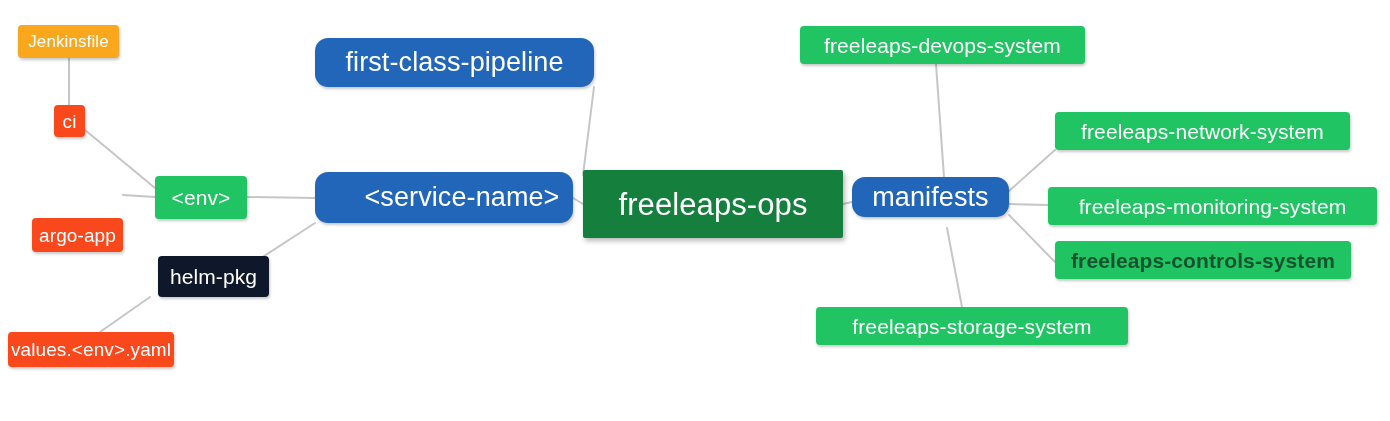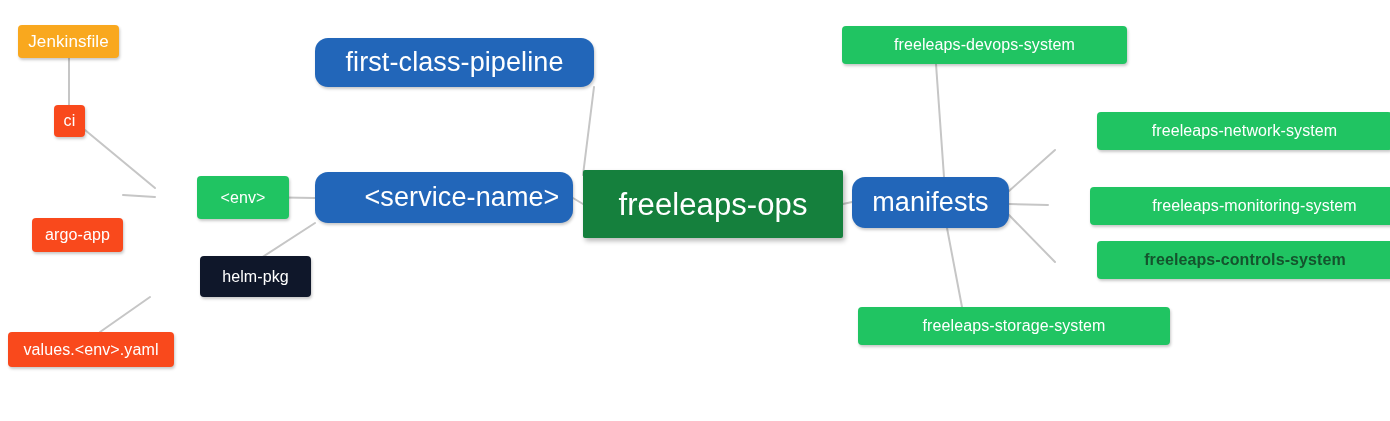--- a/index.html
+++ b/index.html
@@ -39,22 +39,22 @@
     line-height: 1;
     letter-spacing: 0.1px;
     z-index: 3;
   }
   .node.root {
     border-radius: 2px;
     box-shadow: 2px 3px 5px rgba(0,0,0,0.28);
   }
   .node.sz-root  { font-size: 31px; }
   .node.sz-l1    { font-size: 27px; border-radius: 13px; }
-  .node.sz-l2    { font-size: 16px; margin-left: 42px; }
-  .node.sz-l3    { font-size: 16px; }
+  .node.sz-l2    { font-size: 21px; }
+  .node.sz-l3    { font-size: 19px; }
   .node.sz-l4    { font-size: 17px; }
 </style>
 </head>
 <body>
 
 <div id="canvas">
   <svg id="edges" viewBox="0 0 1390 421" xmlns="http://www.w3.org/2000/svg">
       <line x1="583" y1="175" x2="594" y2="87" stroke="#c6c6c6" stroke-width="2" stroke-linecap="round"></line>
       <line x1="583" y1="204" x2="573" y2="198" stroke="#c6c6c6" stroke-width="2" stroke-linecap="round"></line>
       <line x1="315" y1="198" x2="247" y2="197" stroke="#c6c6c6" stroke-width="2" stroke-linecap="round"></line>
@@ -91,21 +91,21 @@
       </div>
       <div class="node sz-l3" style="left: 32px; top: 178px; width: 91px; height: 34px; background: rgb(249, 73, 28); color: rgb(255, 255, 255); margin-top: 40px;">
         <span>argo-app</span>
       </div>
       <div class="node sz-l2" style="left: 158px; top: 256px; width: 111px; height: 41px; background: #0f172a; color: rgb(255, 255, 255); text-align: right;">
         <span>helm-pkg</span>
       </div>
       <div class="node sz-l3" style="left: 8px; top: 332px; width: 166px; height: 35px; background: rgb(249, 73, 28); color: rgb(255, 255, 255);">
         <span>values.&lt;env&gt;.yaml</span>
       </div>
-      <div class="node sz-l1" style="left: 852px; top: 177px; width: 157px; height: 51px; background: rgb(34, 102, 185); color: rgb(255, 255, 255);">
+      <div class="node sz-l1" style="left: 852px; top: 177px; width: 157px; height: 40px; background: rgb(34, 102, 185); color: rgb(255, 255, 255);">
         <span>manifests</span>
       </div>
       <div class="node sz-l2" style="left: 800px; top: 26px; width: 285px; height: 38px; background: rgb(32, 196, 98); color: rgb(255, 255, 255);">
         <span>freeleaps-devops-system</span>
       </div>
       <div class="node sz-l2" style="left: 1055px; top: 112px; width: 295px; height: 38px; background: rgb(32, 196, 98); color: rgb(255, 255, 255);">
         <span>freeleaps-network-system</span>
       </div>
       <div class="node sz-l2" style="left: 1048px; top: 187px; width: 329px; height: 38px; background: rgb(32, 196, 98); color: rgb(255, 255, 255);">
         <span>freeleaps-monitoring-system</span>

